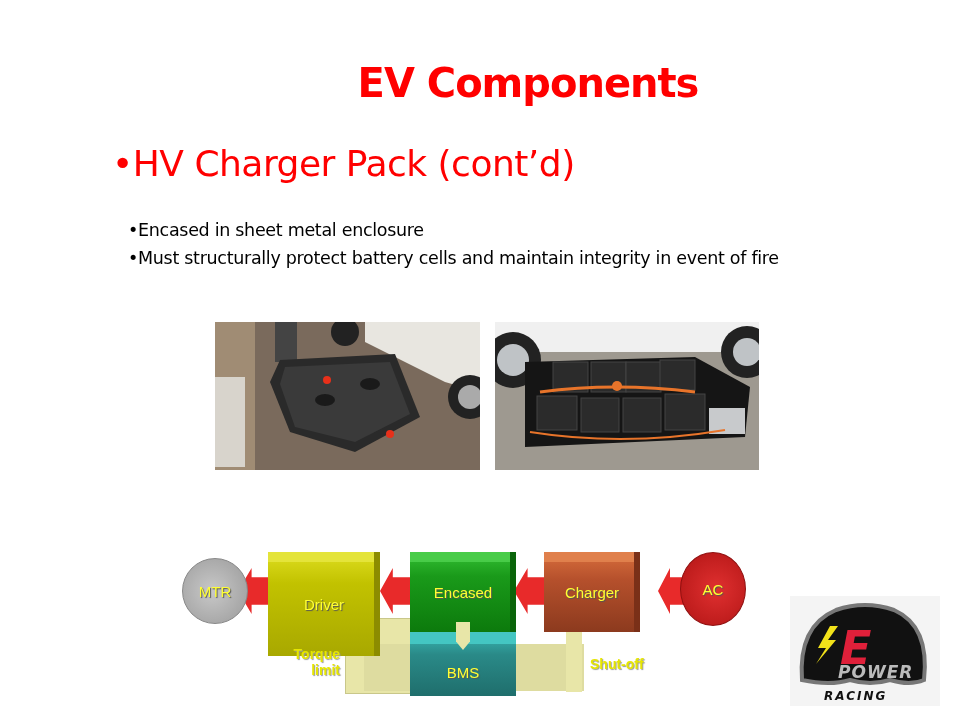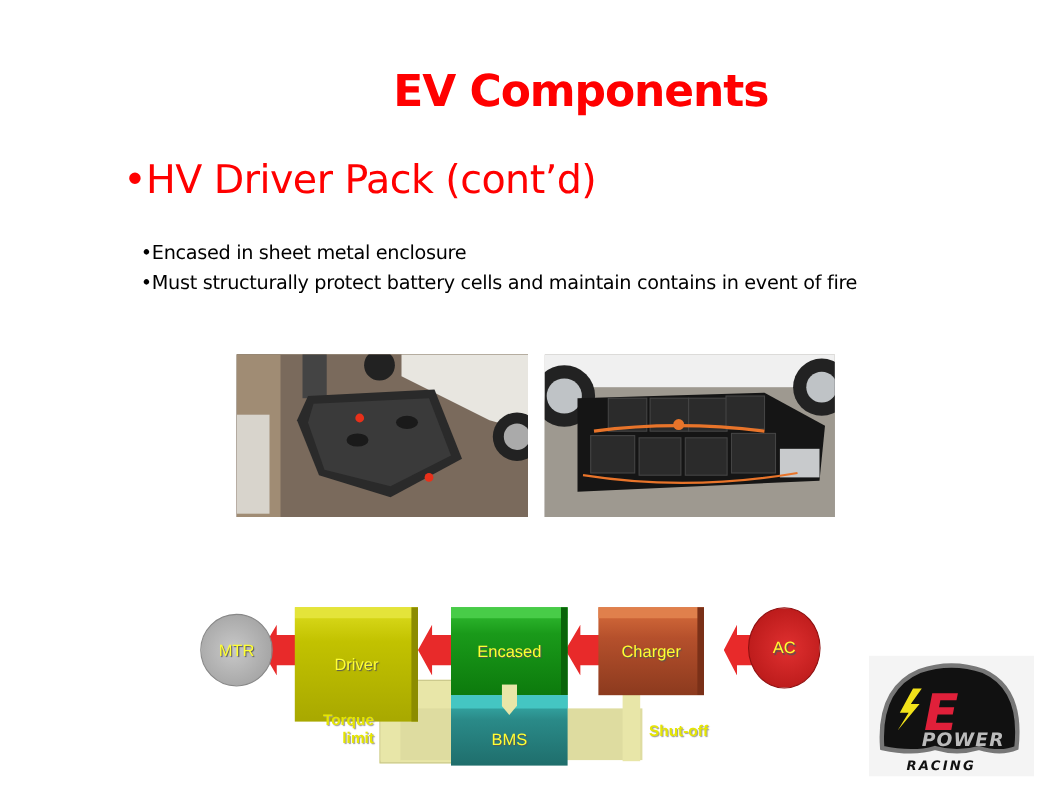--- a/index.html
+++ b/index.html
@@ -16,24 +16,24 @@
   .cyl { position:absolute; border-radius:50%; display:flex; align-items:center; justify-content:center; color:#ffff33; font-size:15px; text-shadow:1px 1px 1px #555; }
   .arrow { position:absolute; background:#e82a2a; }
   .feed { position:absolute; background:#e8e6a8; }
   .label { position:absolute; color:#e6e600; font-weight:bold; font-size:14px; text-align:right; line-height:16px; text-shadow:1px 1px 1px #999; }
   .logo { position:absolute; left:790px; top:596px; width:150px; height:110px; }
 </style>
 </head>
 <body>
 
 <div class="title">EV Components</div>
-<div class="subhead">•HV Driver Pack (cont’d)</div>
+<div class="subhead">•HV Charger Pack (cont’d)</div>
 <ul class="bullets">
   <li>•Encased in sheet metal enclosure</li>
-  <li>•Must structurally protect battery cells and maintain contains in event of fire</li>
+  <li>•Must structurally protect battery cells and maintain integrity in event of fire</li>
 </ul>
 
 <div class="photo photo1">
   <svg width="265" height="148" viewBox="0 0 265 148">
     <rect x="0" y="0" width="265" height="148" fill="#7a6a5c"></rect>
     <rect x="0" y="0" width="40" height="148" fill="#a08c74"></rect>
     <rect x="0" y="55" width="30" height="90" fill="#d8d4cc"></rect>
     <path d="M150 0 L265 0 L265 70 L230 60 L150 20 Z" fill="#e8e6e0"></path>
     <circle cx="255" cy="75" r="22" fill="#222"></circle>
     <circle cx="255" cy="75" r="12" fill="#aaa"></circle>

